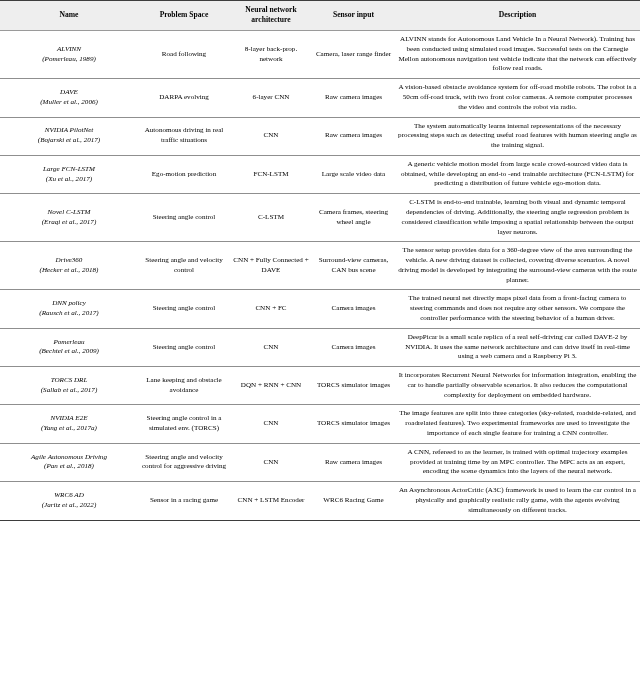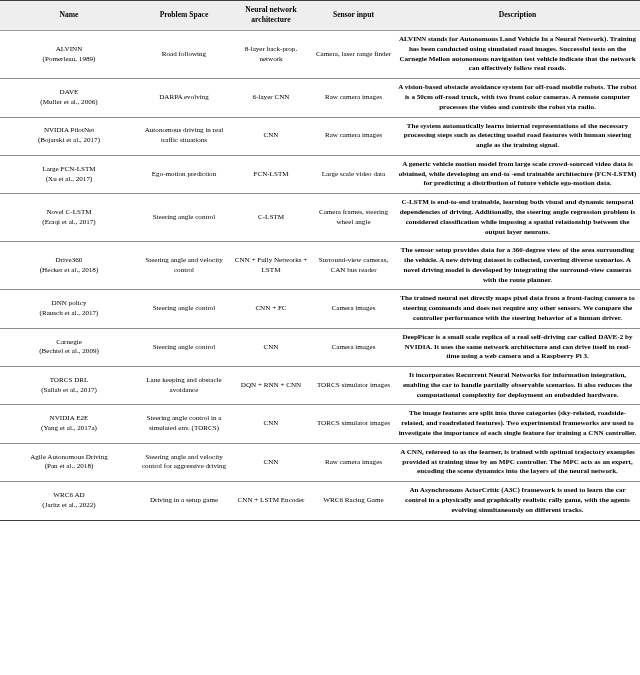--- a/index.html
+++ b/index.html
@@ -54,22 +54,22 @@
     vertical-align: middle;
     padding-left: 5px;
     padding-right: 4px;
   }
   .col-name   { width: 138px; }
   .col-space  { width: 92px;  }
   .col-arch   { width: 82px;  }
   .col-sensor { width: 83px;  }
   .col-desc   { width: 245px; }
 
-  .cell-line { display: block; }
-  .desc-text { display: block; font-weight: bold; }
+  .cell-line { display: block; font-style: italic; }
+  .desc-text { display: block; }
 </style>
 </head>
 <body>
 
 <div id="table-wrap">
   <table class="datatable">
     <colgroup>
       <col class="col-name">
       <col class="col-space">
       <col class="col-arch">
@@ -145,41 +145,41 @@
           <td class="cell-desc">
             <span class="desc-text">C-LSTM is end-to-end trainable, learning both visual and dynamic temporal dependencies of driving. Additionally, the steering angle regression problem is considered classification while imposing a spatial relationship between the output layer neurons.</span>
           </td>
         </tr>
         <tr>
           <td class="cell-name">
             <span class="cell-line">Drive360</span>
             <span class="cell-line">(Hecker et al., 2018)</span>
           </td>
           <td>Steering angle and velocity control</td>
-          <td>CNN + Fully Networks + LSTM</td>
-          <td>Surround-view cameras, CAN bus reader</td>
+          <td>CNN + Fully Connected + DAVE</td>
+          <td>Surround-view cameras, CAN bus scene</td>
           <td class="cell-desc">
             <span class="desc-text">The sensor setup provides data for a 360-degree view of the area surrounding the vehicle. A new driving dataset is collected, covering diverse scenarios. A novel driving model is developed by integrating the surround-view cameras with the route planner.</span>
           </td>
         </tr>
         <tr>
           <td class="cell-name">
             <span class="cell-line">DNN policy</span>
             <span class="cell-line">(Rausch et al., 2017)</span>
           </td>
           <td>Steering angle control</td>
           <td>CNN + FC</td>
           <td>Camera images</td>
           <td class="cell-desc">
             <span class="desc-text">The trained neural net directly maps pixel data from a front-facing camera to steering commands and does not require any other sensors. We compare the controller performance with the steering behavior of a human driver.</span>
           </td>
         </tr>
         <tr>
           <td class="cell-name">
-            <span class="cell-line">Carnegie</span>
+            <span class="cell-line">Pomerleau</span>
             <span class="cell-line">(Bechtel et al., 2009)</span>
           </td>
           <td>Steering angle control</td>
           <td>CNN</td>
           <td>Camera images</td>
           <td class="cell-desc">
             <span class="desc-text">DeepPicar is a small scale replica of a real self-driving car called DAVE-2 by NVIDIA. It uses the same network architecture and can drive itself in real-time using a web camera and a Raspberry Pi 3.</span>
           </td>
         </tr>
         <tr>
@@ -216,21 +216,21 @@
           <td>Raw camera images</td>
           <td class="cell-desc">
             <span class="desc-text">A CNN, refereed to as the learner, is trained with optimal trajectory examples provided at training time by an MPC controller. The MPC acts as an expert, encoding the scene dynamics into the layers of the neural network.</span>
           </td>
         </tr>
         <tr>
           <td class="cell-name">
             <span class="cell-line">WRC6 AD</span>
             <span class="cell-line">(Jaritz et al., 2022)</span>
           </td>
-          <td>Driving in a setup game</td>
+          <td>Sensor in a racing game</td>
           <td>CNN + LSTM Encoder</td>
           <td>WRC6 Racing Game</td>
           <td class="cell-desc">
             <span class="desc-text">An Asynchronous ActorCritic (A3C) framework is used to learn the car control in a physically and graphically realistic rally game, with the agents evolving simultaneously on different tracks.</span>
           </td>
         </tr>
       </tbody>
   </table>
 </div>
 

